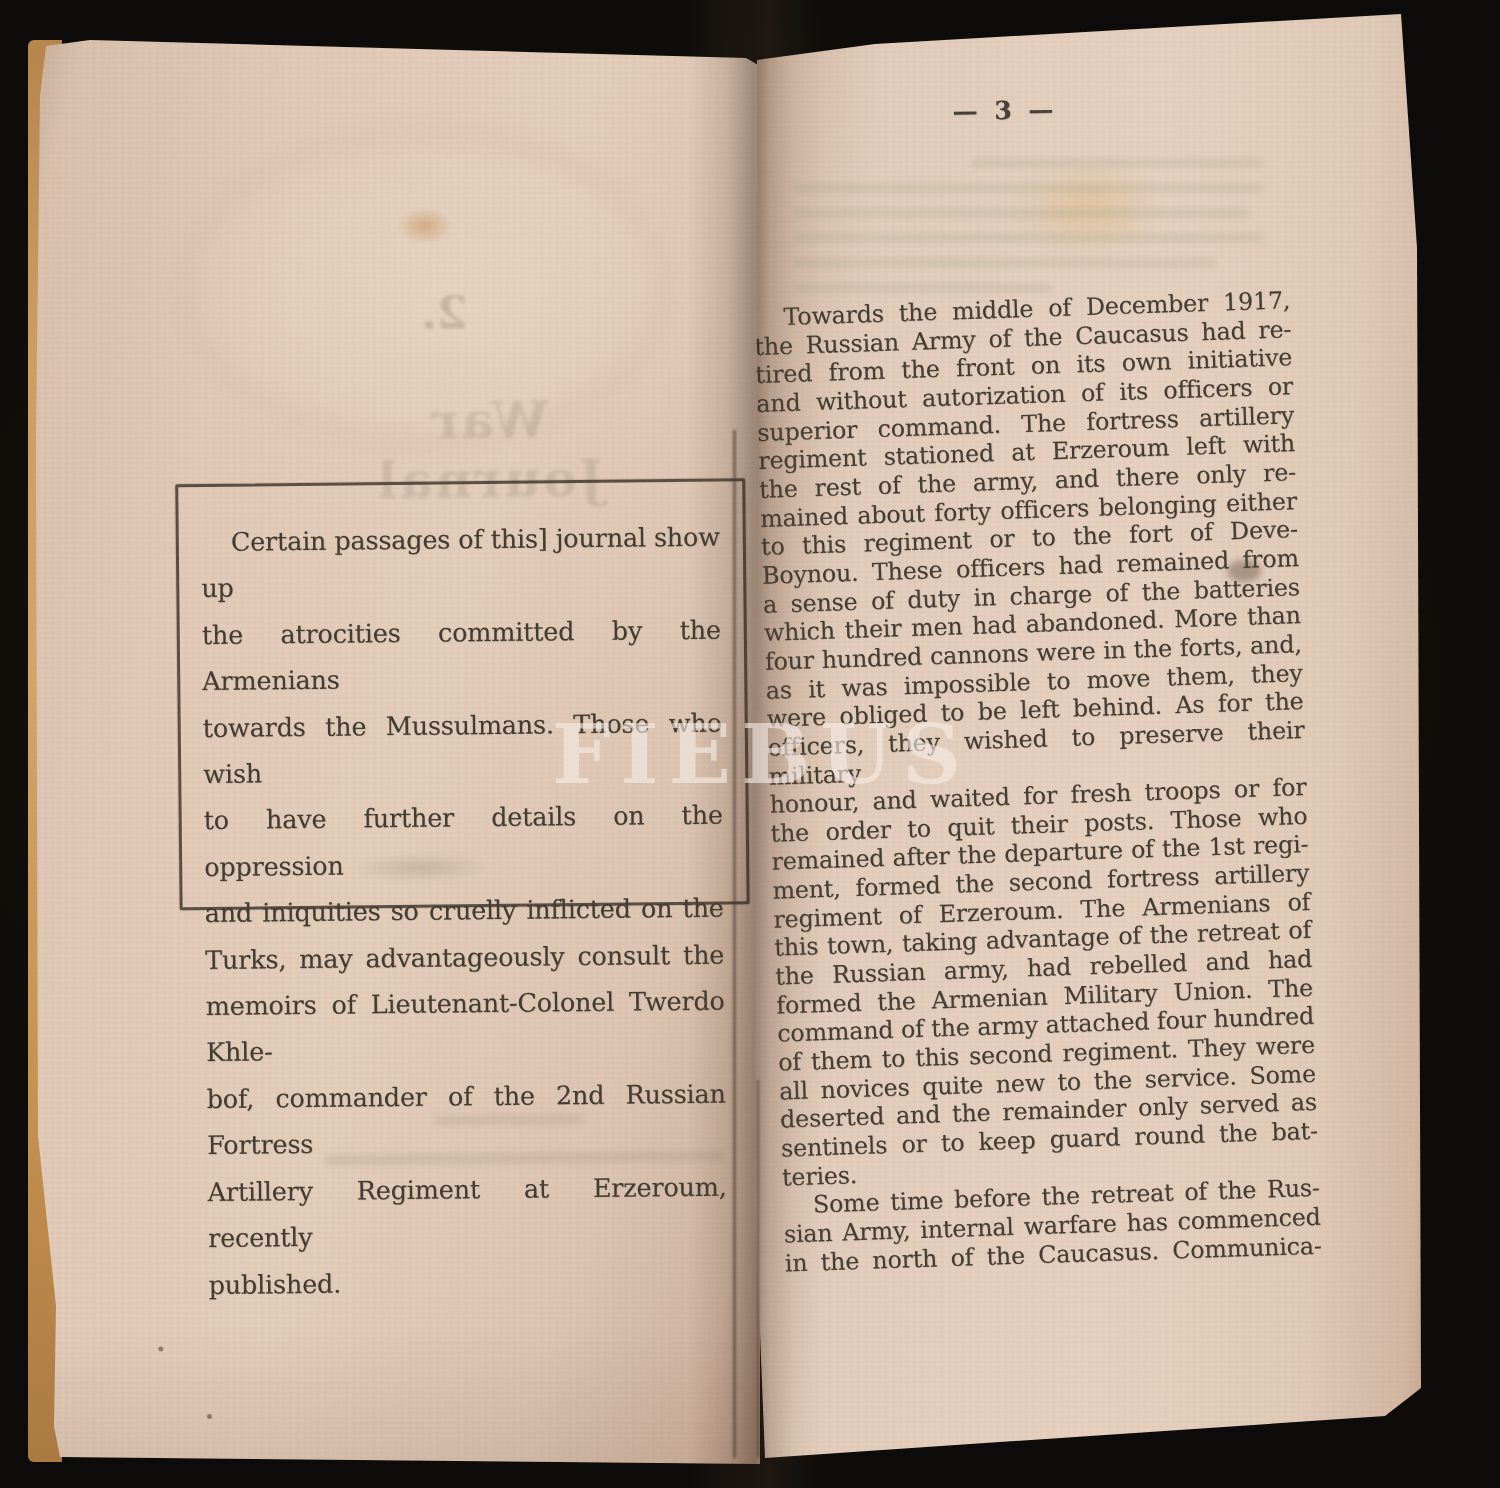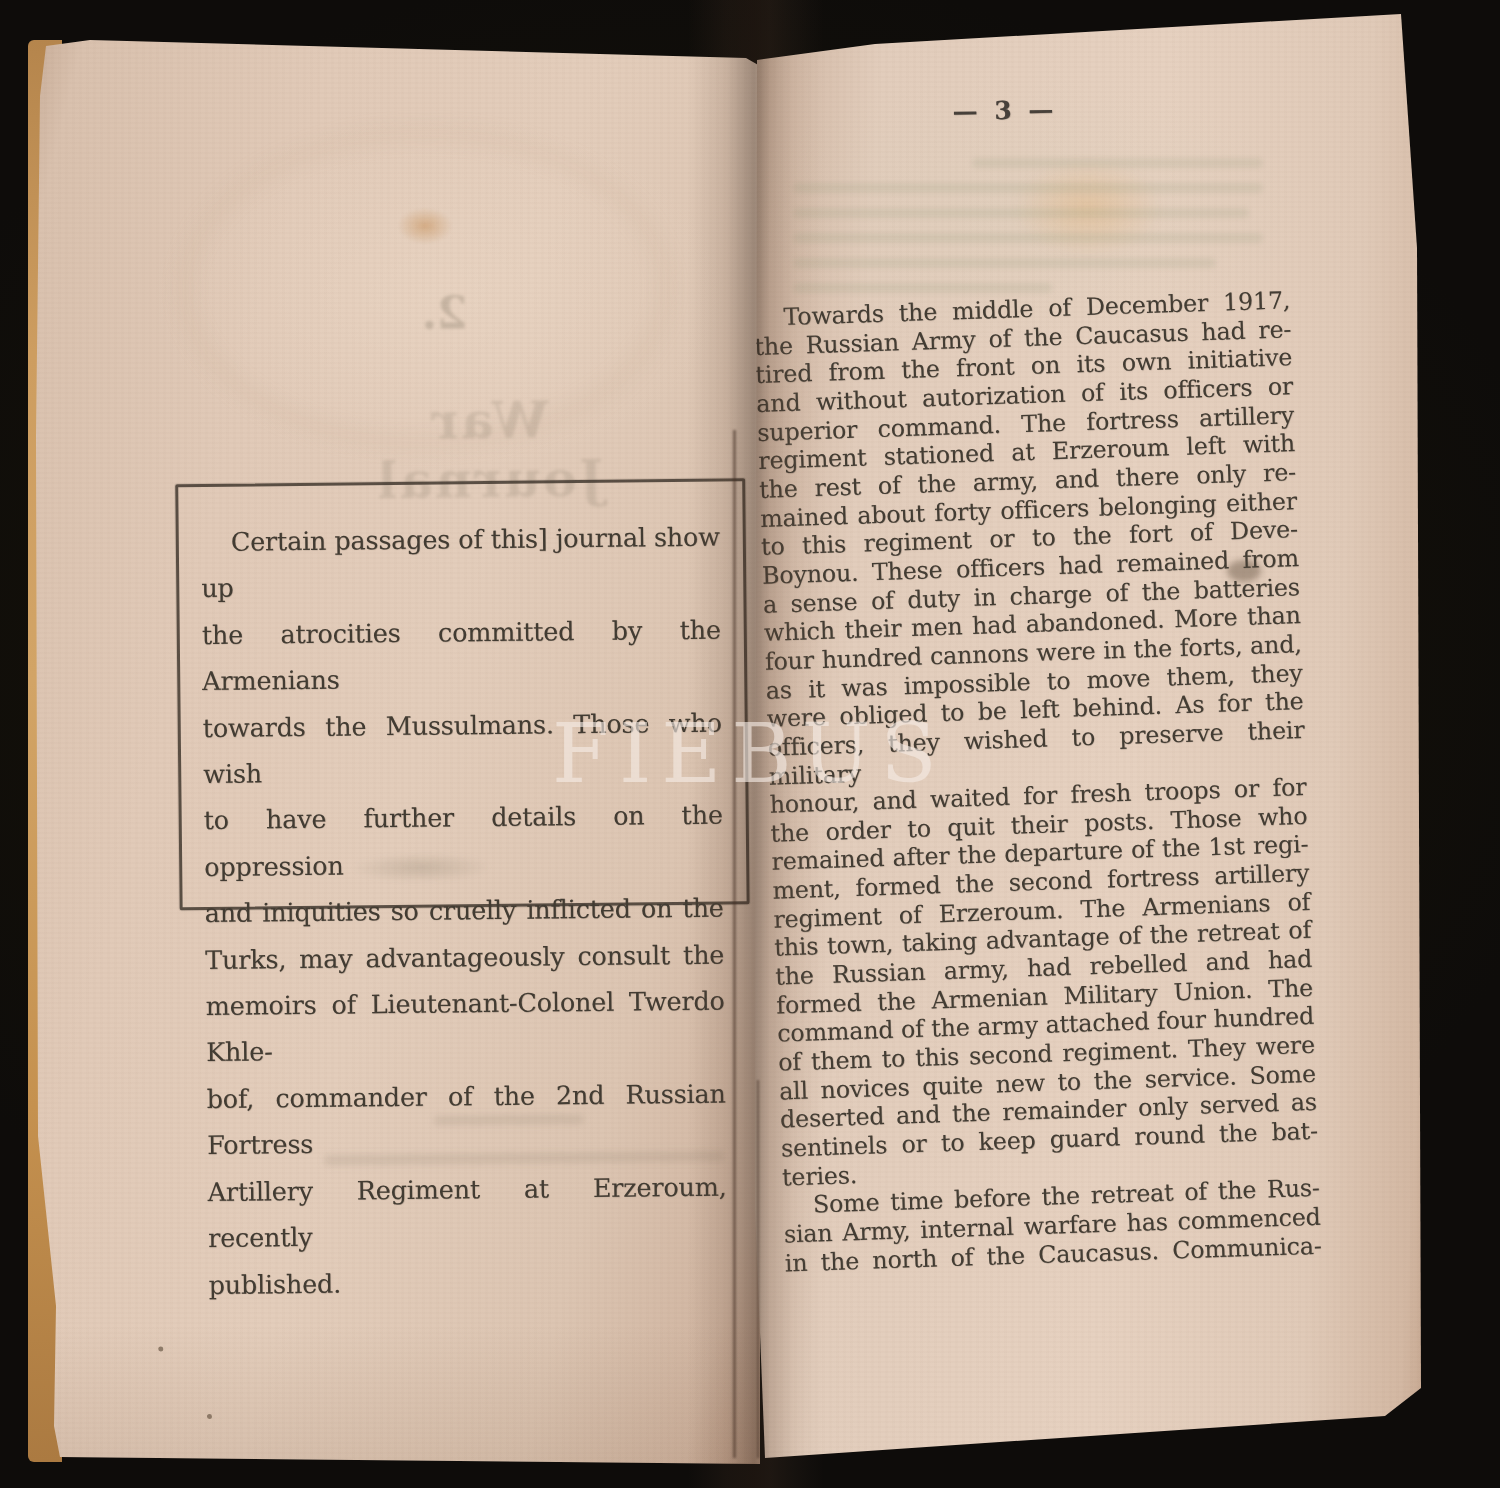--- a/index.html
+++ b/index.html
@@ -72,21 +72,21 @@
   .spot-brown{left:368px;top:172px;width:54px;height:36px;border-radius:50%;
     background:radial-gradient(ellipse, rgba(198,144,88,.55), rgba(198,144,88,0) 72%);filter:blur(1px);}
   .stain-tan{left:268px;top:150px;width:150px;height:100px;border-radius:50%;
     background:radial-gradient(ellipse, rgba(226,180,122,.42), rgba(226,180,122,0) 70%);filter:blur(4px);}
   .smudge-dark{left:482px;top:552px;width:34px;height:22px;border-radius:50%;
     background:rgba(82,64,48,.40);filter:blur(3px);}
   .orn-smudge{left:322px;top:818px;width:136px;height:28px;border-radius:50%;
     background:radial-gradient(ellipse, rgba(128,118,98,.26), rgba(128,118,98,0) 75%);filter:blur(2.5px);}
   .speck{position:absolute;width:5px;height:5px;border-radius:50%;background:#6b5a48;opacity:.7;}
   
-  .watermark{position:absolute;left:552px;top:706px;font-size:82px;font-weight:normal;
+  .watermark{position:absolute;left:552px;top:706px;font-size:82px;font-weight:bold;
     letter-spacing:10px;color:rgba(246,236,229,.62);mix-blend-mode:lighten;
     filter:blur(.6px);white-space:nowrap;z-index:30;}
 </style>
 </head>
 <body>
 
 <div class="stage">
 
   <div class="edge-strip"></div>
 

